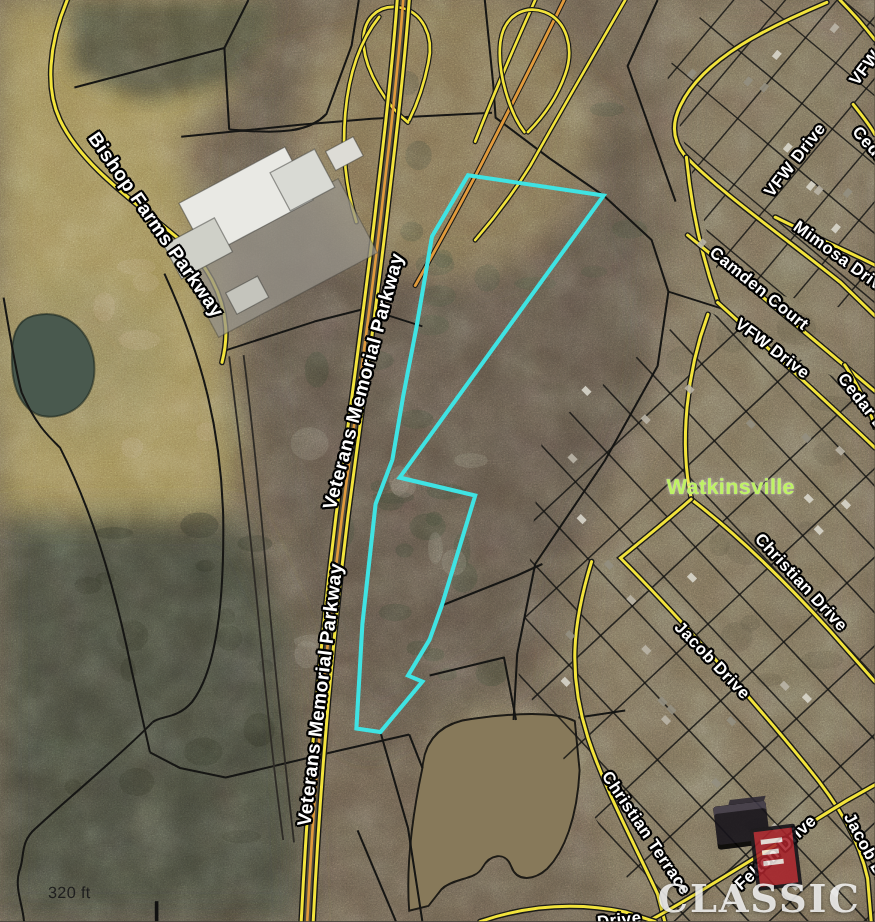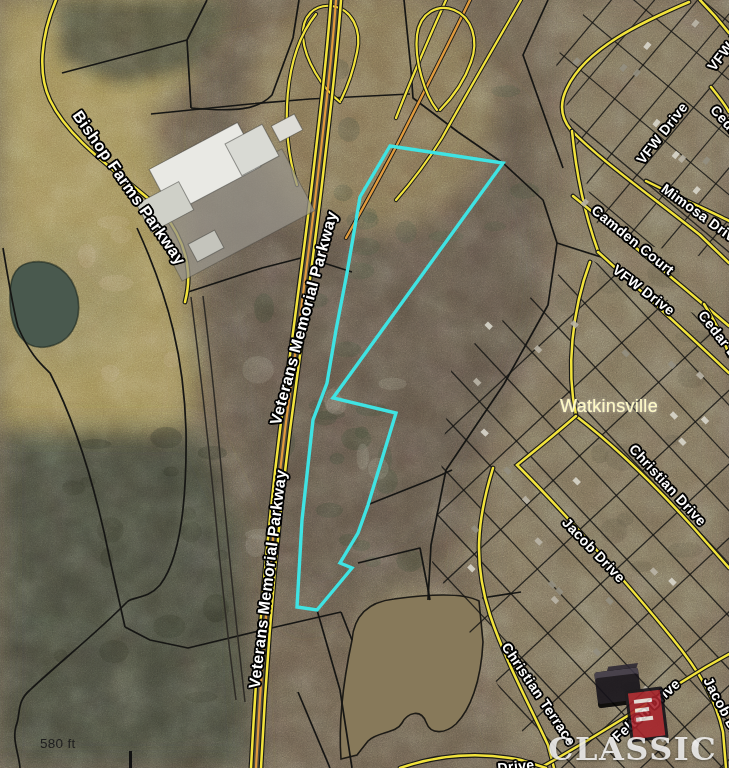--- a/index.html
+++ b/index.html
@@ -9,21 +9,21 @@
   .street-label{
     position:absolute;white-space:nowrap;color:#fff;font-weight:700;
     letter-spacing:.4px;
     text-shadow:-1.4px -1.4px 0 #000,1.4px -1.4px 0 #000,-1.4px 1.4px 0 #000,
                 1.4px 1.4px 0 #000,0 -1.8px 0 #000,0 1.8px 0 #000,
                 -1.8px 0 0 #000,1.8px 0 0 #000;
     transform:translate(-50%,-50%) rotate(var(--a));
     pointer-events:none;
   }
   .town-label{
-    position:absolute;white-space:nowrap;color:#fef9c3;font-weight:400;
+    position:absolute;white-space:nowrap;color:#bef264;font-weight:700;
     font-size:18px;letter-spacing:.3px;transform:translate(-50%,-50%);
     text-shadow:0 0 3px rgba(255,255,255,.55),0 0 1px rgba(255,255,255,.6);
   }
   .scale-label{
     position:absolute;left:40px;top:736px;color:#1e1e1e;font-size:13.5px;
     font-weight:500;letter-spacing:.3px;
   }
   .scale-tick{position:absolute;left:129px;top:751px;width:2.5px;height:17px;background:#111;}
   .wm-text{
     position:absolute;left:548px;top:730px;
@@ -410,21 +410,21 @@
       <div class="street-label" style="left: 668px; top: 485px; font-size: 14px; --a: 47deg;">Christian Drive</div>
       <div class="street-label" style="left: 594px; top: 550px; font-size: 14px; --a: 46deg;">Jacob Drive</div>
       <div class="street-label" style="left: 539px; top: 694px; font-size: 14px; --a: 56deg;">Christian Terrace</div>
       <div class="street-label" style="left: 646px; top: 710px; font-size: 14px; --a: -42deg;">Felton Drive</div>
       <div class="street-label" style="left: 727px; top: 715px; font-size: 14px; --a: 62deg;">Jacob Drive</div>
       <div class="street-label" style="left: 516px; top: 766px; font-size: 14px; --a: -6deg;">Drive</div>
     </div>
 
   <div class="town-label" style="left:609px;top:406px;">Watkinsville</div>
 
-  <div class="scale-label">580 ft</div>
+  <div class="scale-label">320 ft</div>
   <div class="scale-tick"></div>
 
   <div class="wm-logo">
     <span class="blk2"></span>
     <span class="blk"></span>
     <span class="red">
       <i class="l1"></i>
         <i class="l2"></i>
         <i class="l3"></i>
     </span>

